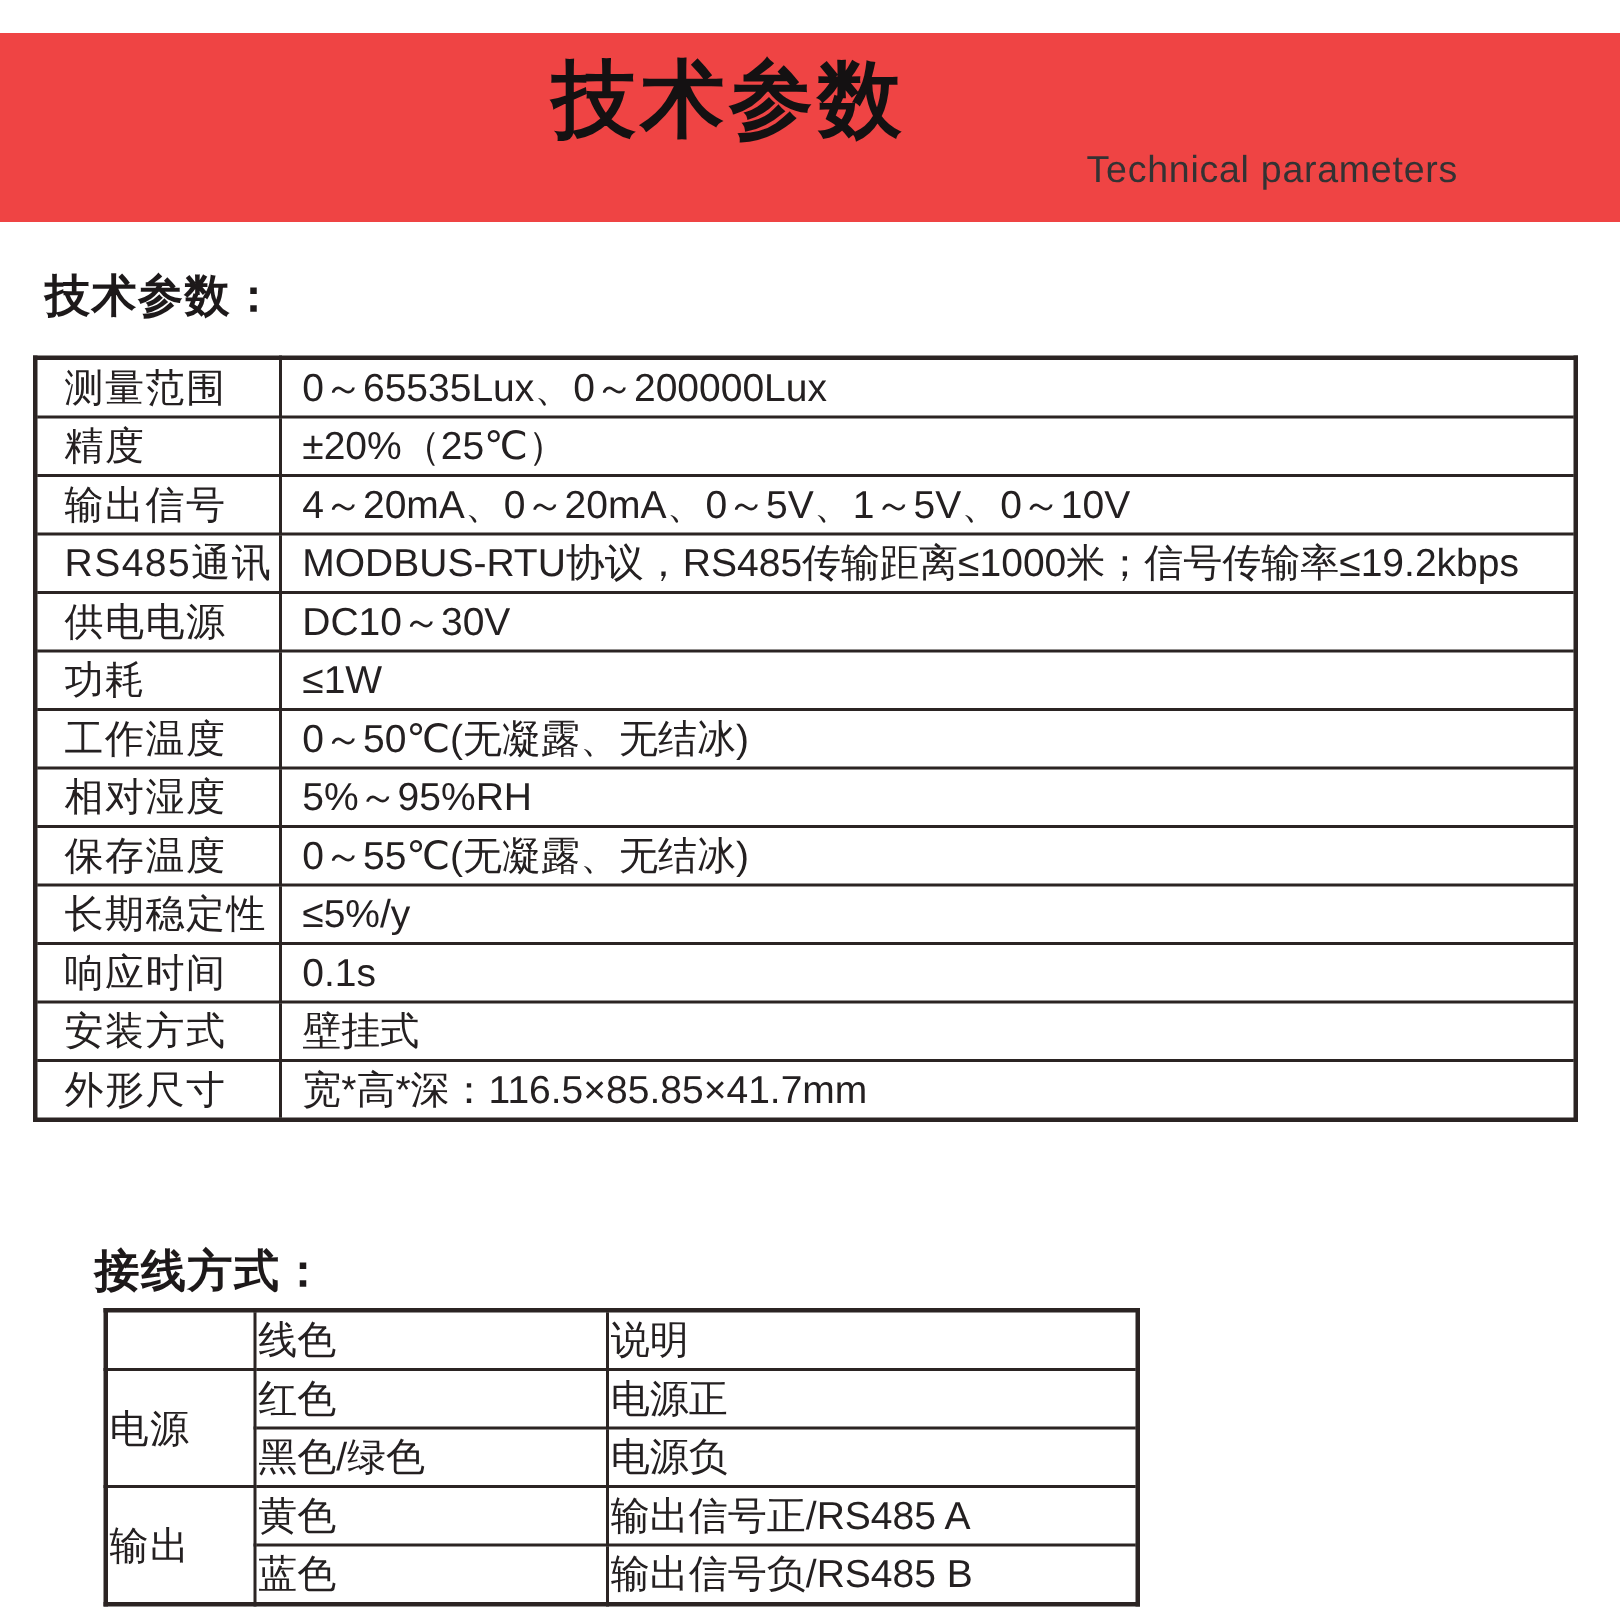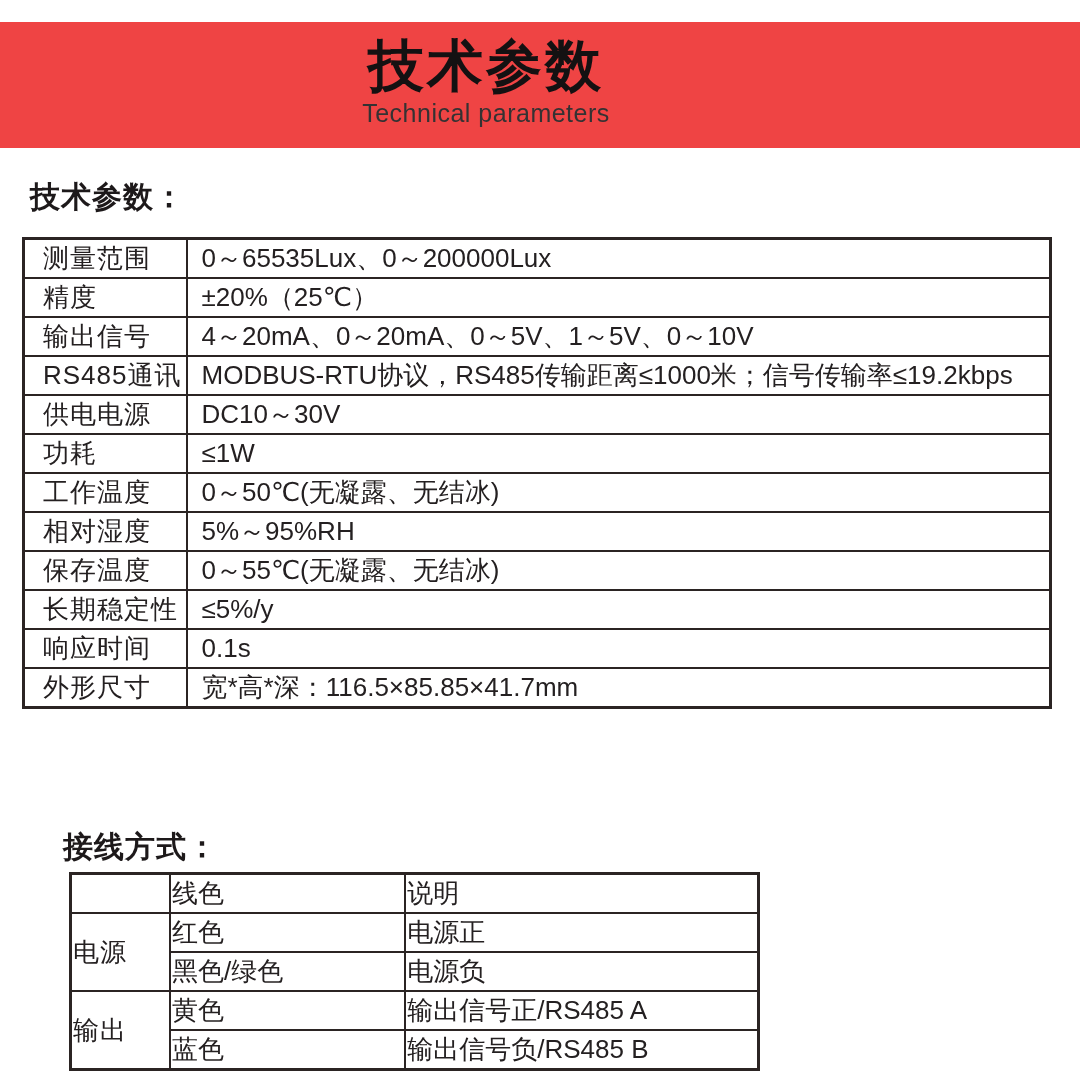--- a/index.html
+++ b/index.html
@@ -3,21 +3,21 @@
 <meta charset="utf-8">
 <style>
   html,body{margin:0;padding:0;background:#ffffff;}
   body{font-family:"Liberation Sans","DejaVu Sans",sans-serif;color:#201c1d;}
   .page{position:relative;width:1080px;height:1078px;background:#ffffff;overflow:hidden;}
 
   
   .band{position:absolute;top:22px;left:0;width:1080px;height:126px;background:#ef4444;}
   .band-inner{width:972px;text-align:center;padding-top:13px;}
   .band-title{margin:0;font-size:56px;line-height:1.12;font-weight:700;color:#141112;letter-spacing:3px;}
-  .band-sub{margin-top:1px;font-size:25px;font-weight:400;color:#343233;letter-spacing:0.5px;}
+  .band-sub{margin-top:1px;font-size:25px;font-weight:400;color:#343233;letter-spacing:0.5px;text-align:right;}
 
   
   .sec{position:absolute;margin:0;font-size:30px;font-weight:700;color:#1d191a;letter-spacing:1px;}
   .sec1{left:30px;top:177px;}
   .sec2{left:63px;top:827px;}
 
   
   table{border-collapse:collapse;table-layout:fixed;}
   td{box-sizing:border-box;}
 
@@ -91,20 +91,24 @@
       </tr>
       <tr>
         <td class="l">长期稳定性</td>
         <td class="v">≤5%/y</td>
       </tr>
       <tr>
         <td class="l">响应时间</td>
         <td class="v">0.1s</td>
       </tr>
       <tr>
+        <td class="l">安装方式</td>
+        <td class="v">壁挂式</td>
+      </tr>
+      <tr>
         <td class="l">外形尺寸</td>
         <td class="v">宽*高*深：116.5×85.85×41.7mm</td>
       </tr>
     </tbody>
   </table>
 
   <h2 class="sec sec2">接线方式：</h2>
 
   <table class="wiring">
     <tbody>

